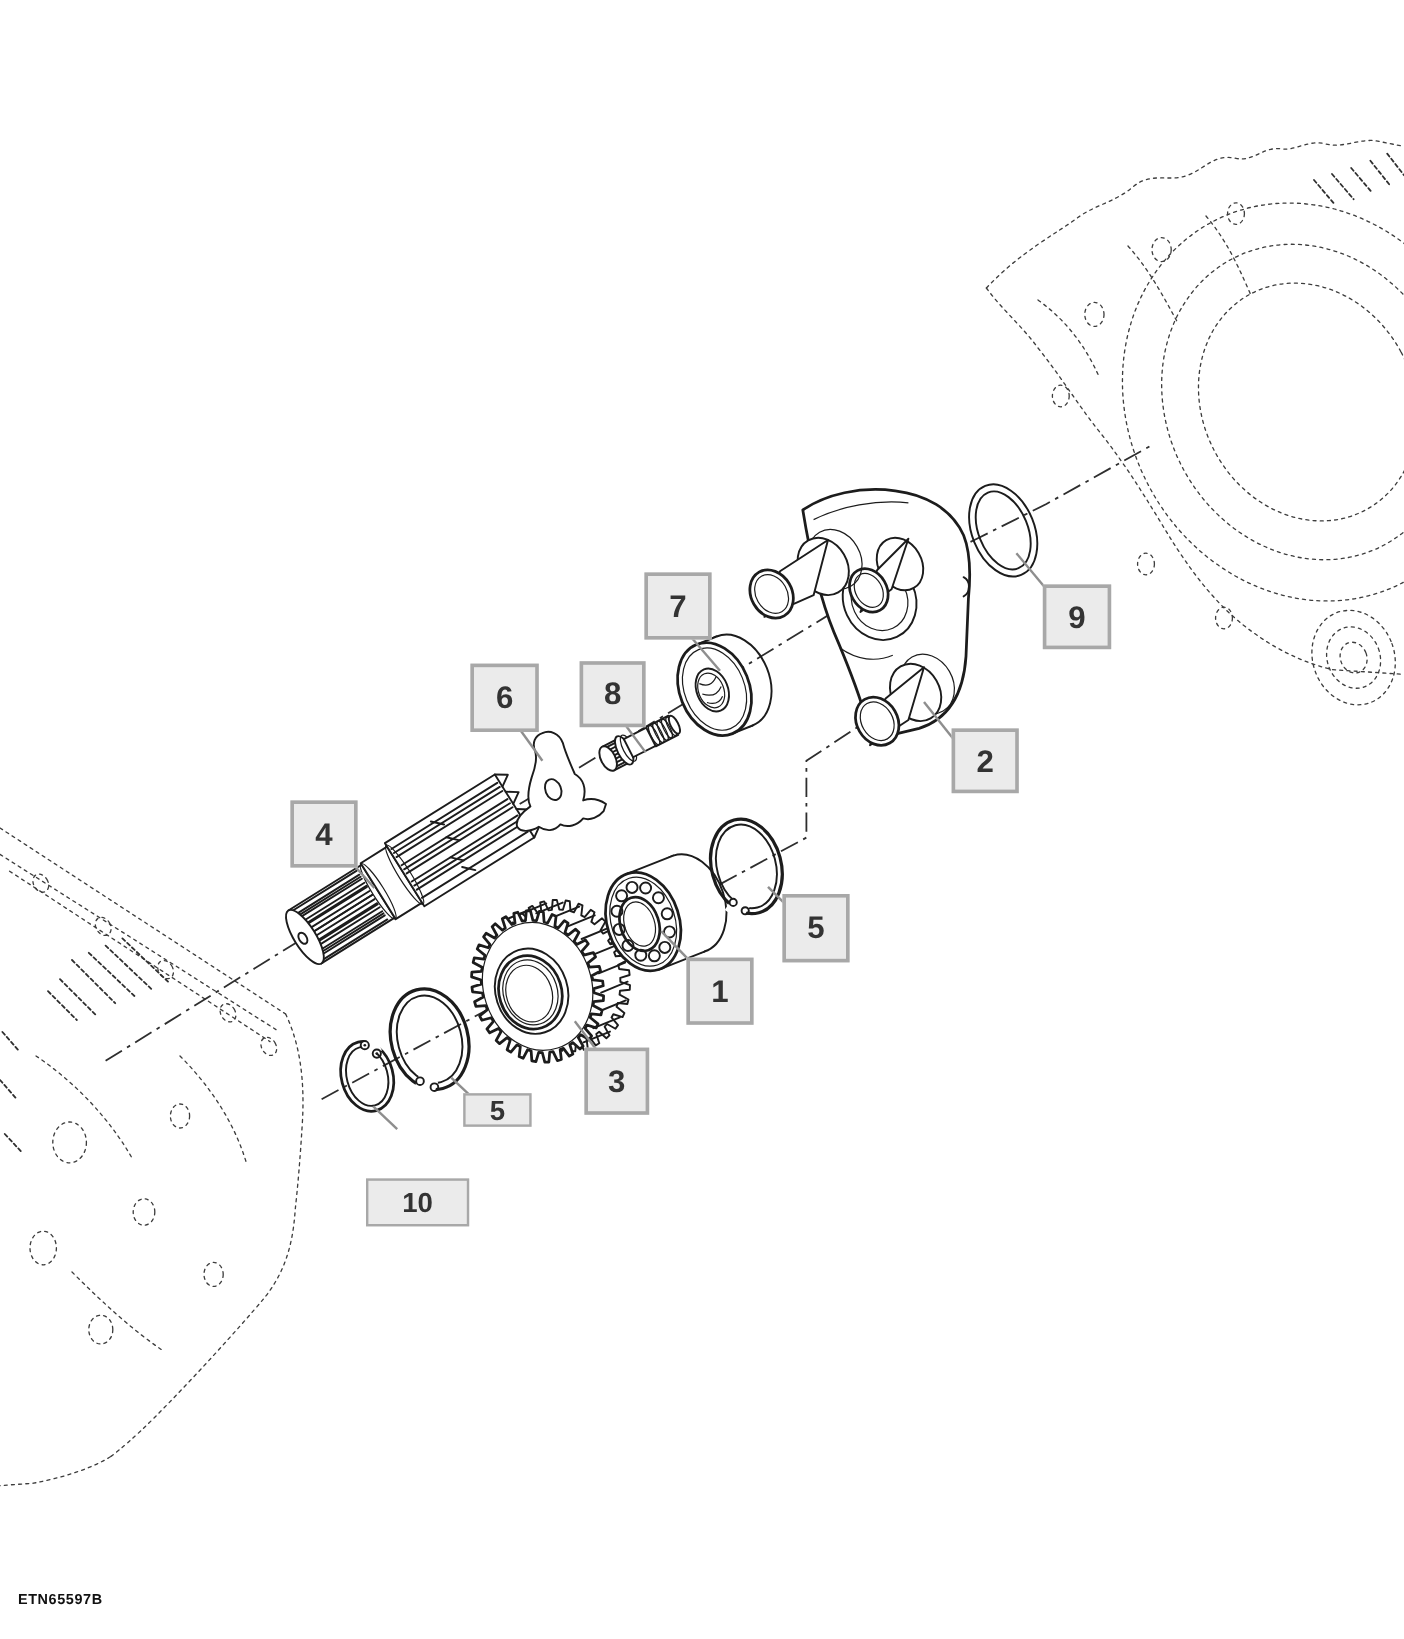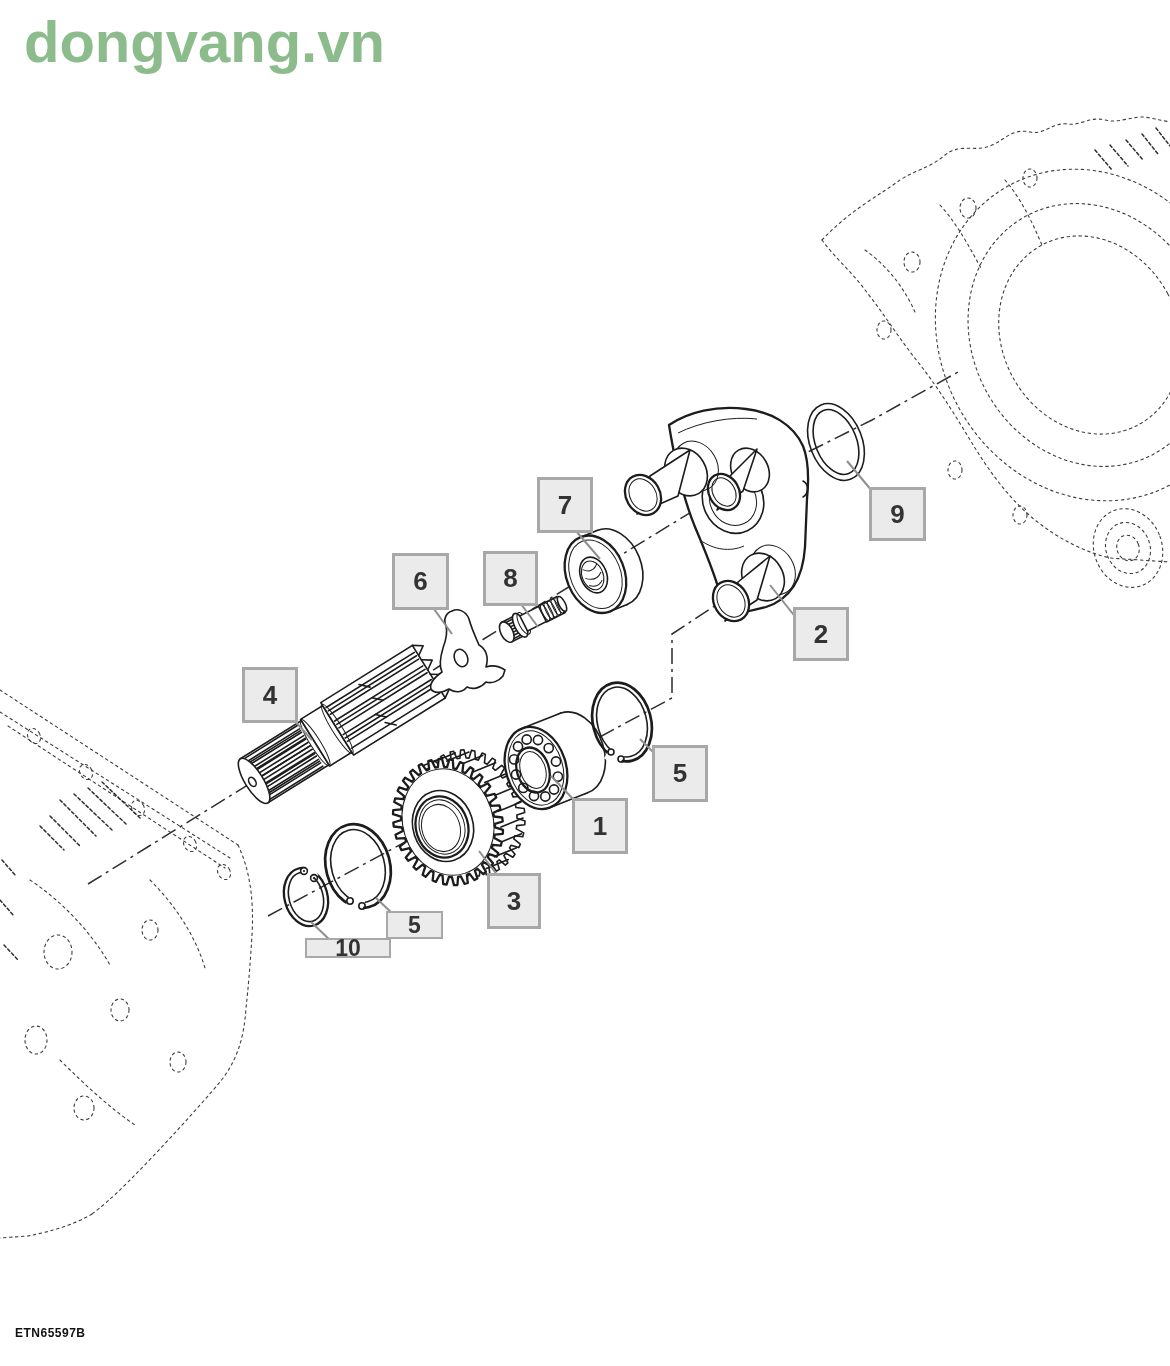--- a/index.html
+++ b/index.html
@@ -23,21 +23,20 @@
   .s3{stroke-width:2.7;}
   .thin{stroke:#1c1c1c;fill:none;stroke-width:1;}
   .fillw{fill:#fff;stroke:none;}
   .ld{stroke:#8e8e8e;stroke-width:2;fill:none;}
 </style>
 </head>
 <body>
 
 <div class="canvas">
 
-  <div class="watermark">dongvang.vn</div>
 
   <svg width="1170" height="1366" viewBox="0 0 1170 1366">
 
     <g>
       <path class="ph" d="M822,240 C850,210 880,195 900,180 C915,170 930,168 945,155 C960,143 975,152 990,146 C1005,140 1012,128 1030,132 C1045,135 1052,122 1068,124 C1080,126 1090,116 1105,120 C1120,124 1135,114 1150,118 L1170,122"></path>
       <path class="ph" d="M822,240 C835,258 852,272 865,290 C885,315 900,340 918,362 C940,390 958,420 975,448 C990,472 1010,500 1035,520 C1060,540 1085,552 1110,558 L1170,562"></path>
       <ellipse class="ph" cx="1090" cy="335" rx="150" ry="170" transform="rotate(-28 1090 335)"></ellipse>
       <ellipse class="ph" cx="1090" cy="335" rx="118" ry="135" transform="rotate(-28 1090 335)"></ellipse>
       <ellipse class="ph" cx="1090" cy="335" rx="88" ry="102" transform="rotate(-28 1090 335)"></ellipse>
       <ellipse class="ph" cx="912" cy="262" rx="8" ry="10"></ellipse>
@@ -238,16 +237,16 @@
   <div class="callout" style="left:537px;top:477px;width:56px;height:56px">7</div>
   <div class="callout" style="left:483px;top:551px;width:55px;height:55px">8</div>
   <div class="callout" style="left:392px;top:553px;width:57px;height:57px">6</div>
   <div class="callout" style="left:242px;top:667px;width:56px;height:56px">4</div>
   <div class="callout" style="left:869px;top:487px;width:57px;height:54px">9</div>
   <div class="callout" style="left:793px;top:607px;width:56px;height:54px">2</div>
   <div class="callout" style="left:572px;top:798px;width:56px;height:56px">1</div>
   <div class="callout" style="left:652px;top:745px;width:56px;height:57px">5</div>
   <div class="callout" style="left:487px;top:873px;width:54px;height:56px">3</div>
   <div class="callout short" style="left:386px;top:911px;width:57px;height:28px">5</div>
-  <div class="callout short" style="left:305px;top:938px;width:86px;height:20px">10</div>
+  <div class="callout short" style="left:305px;top:982px;width:86px;height:40px">10</div>
 
   <div class="figcode">ETN65597B</div>
 </div>
 
 </body></html>

